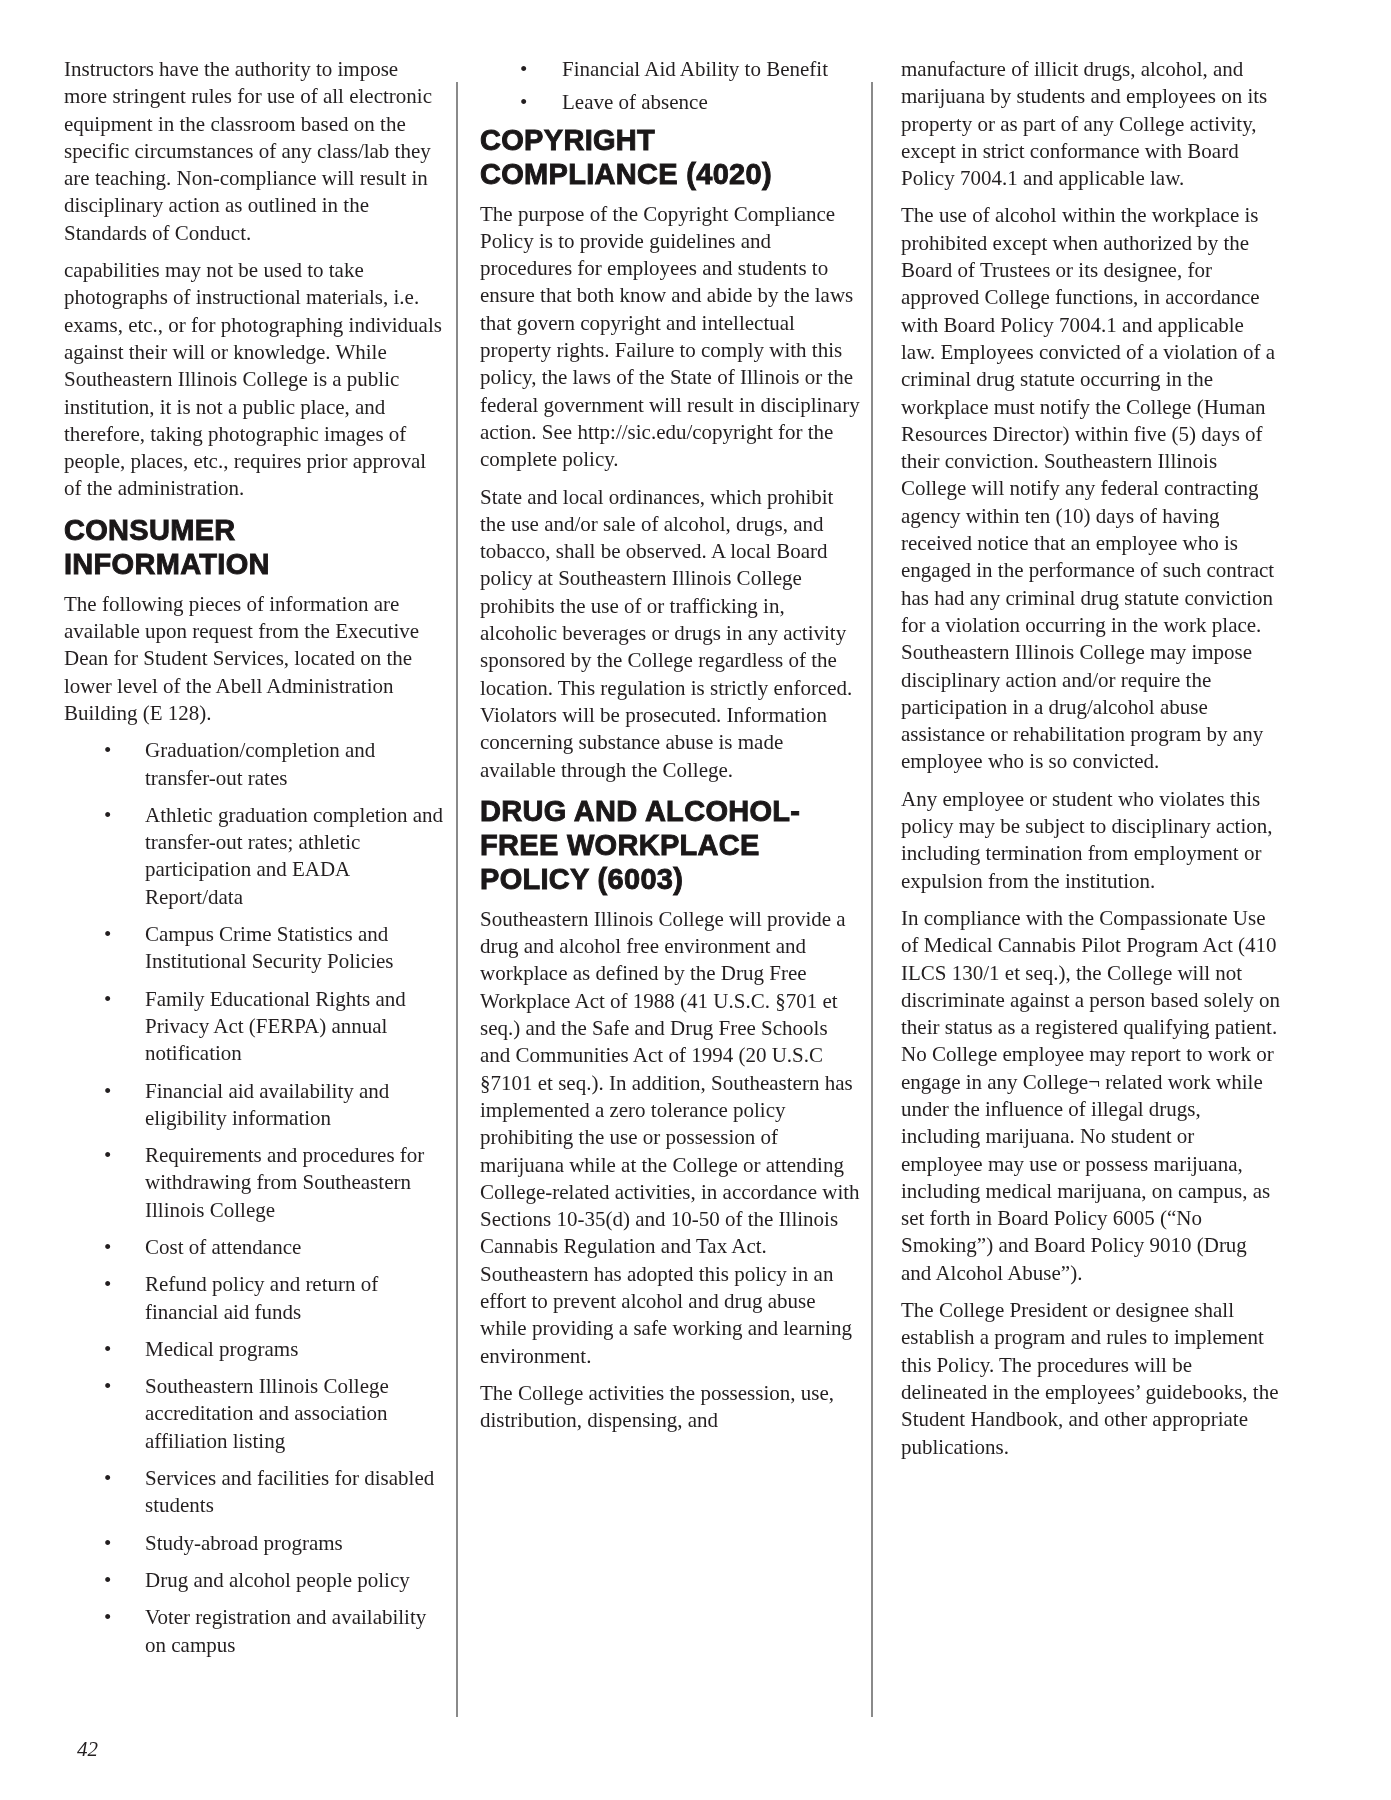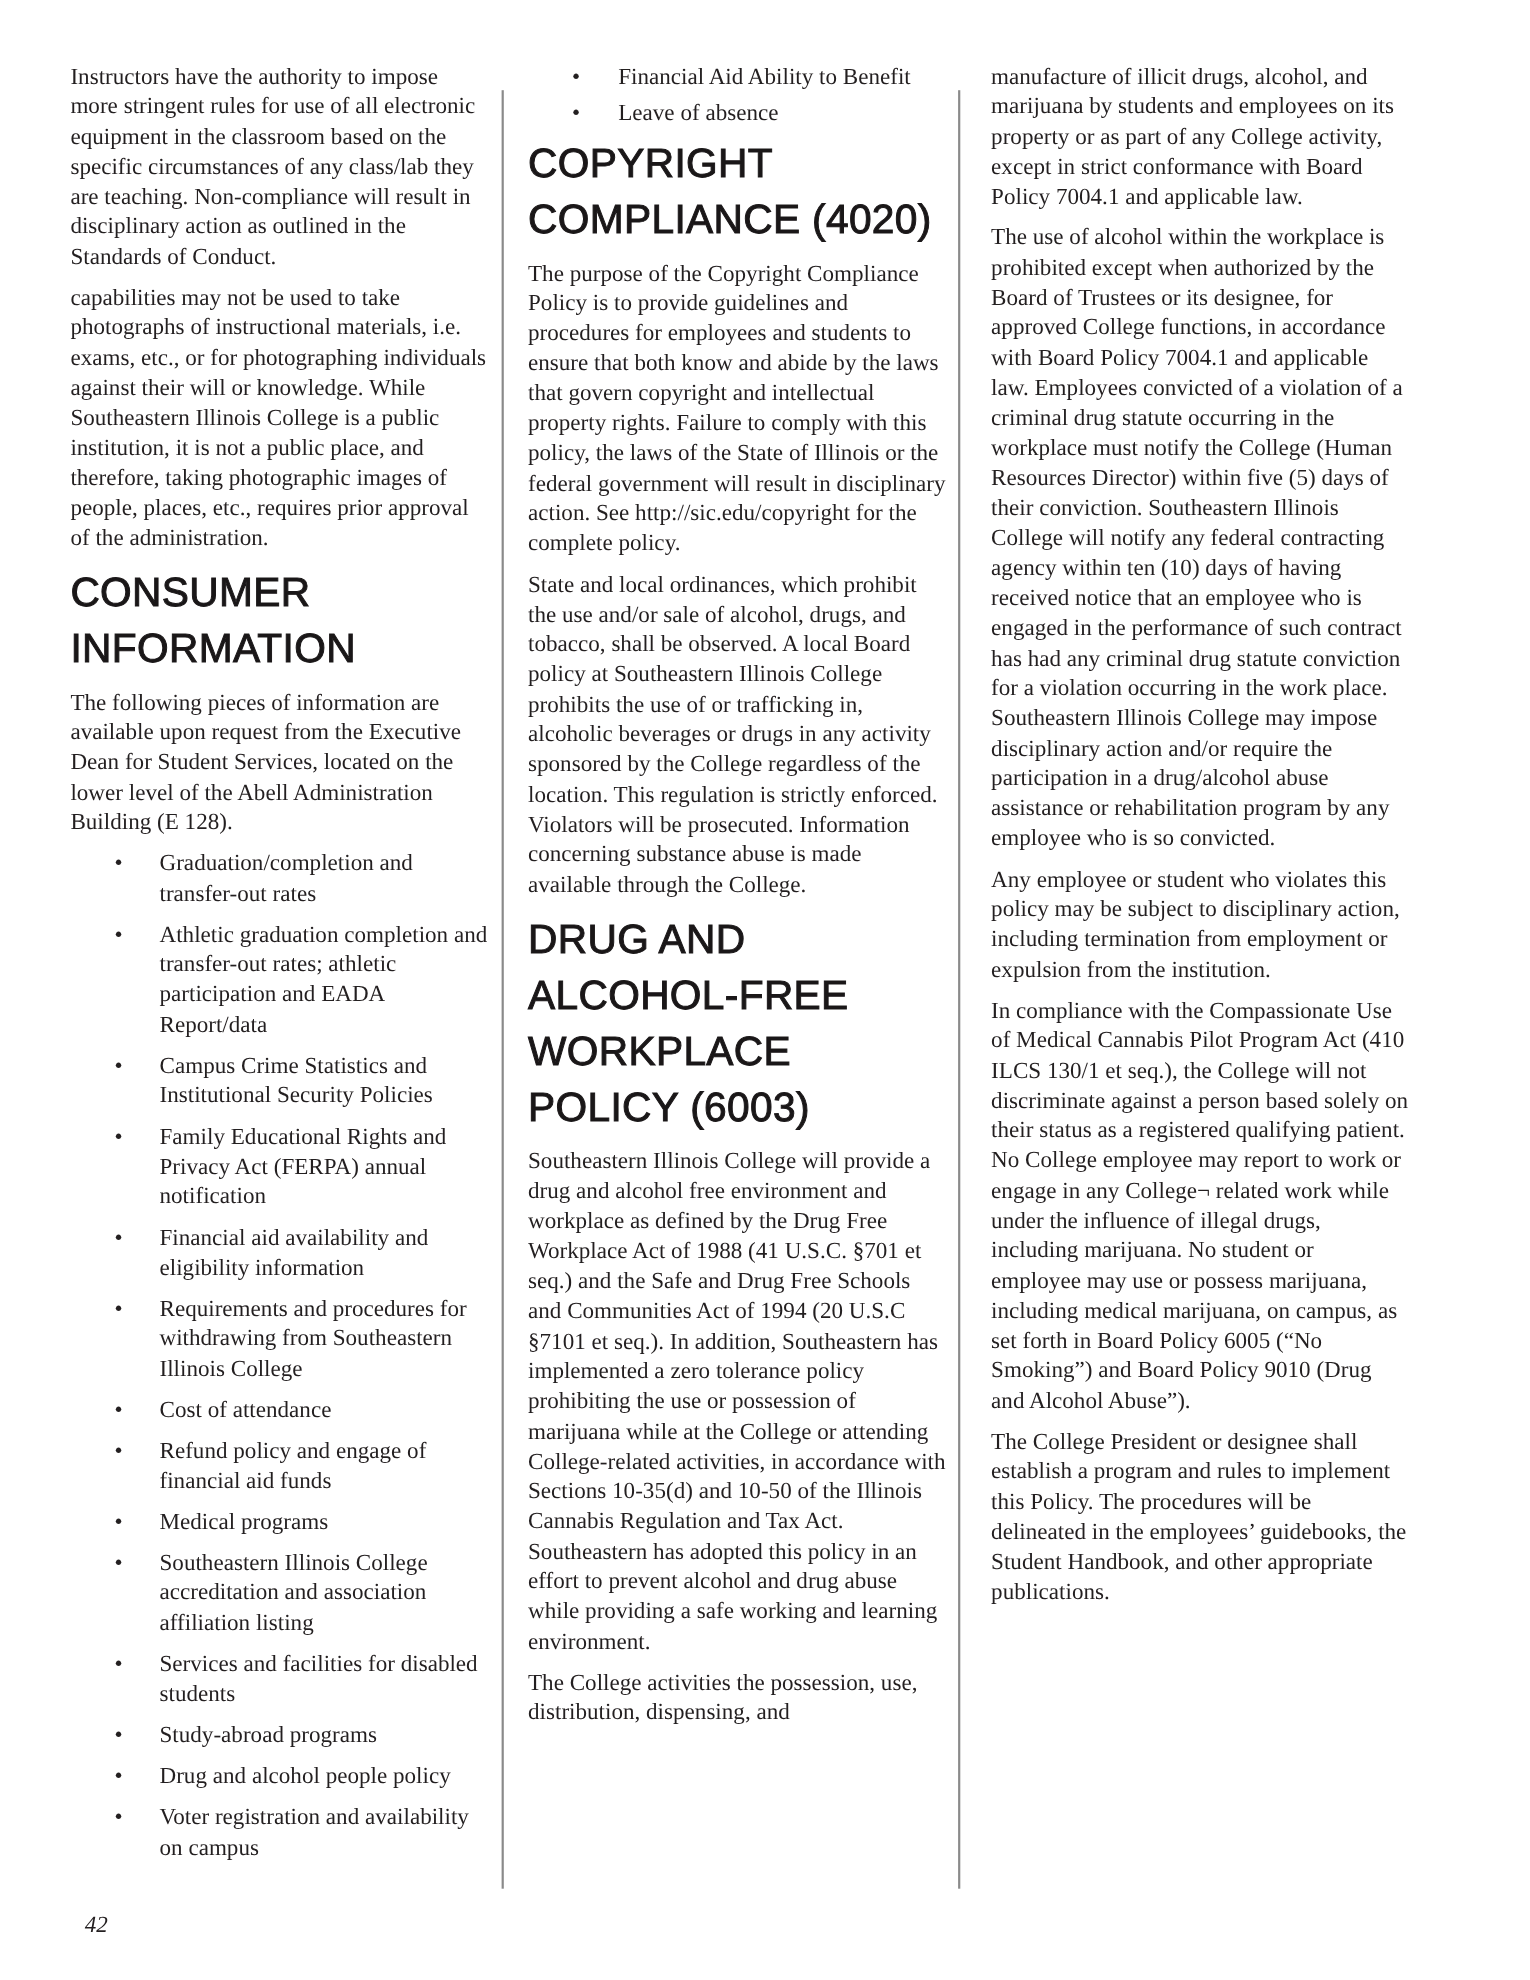--- a/index.html
+++ b/index.html
@@ -2,21 +2,21 @@
 <html><head>
 <meta charset="utf-8">
 <style>
   html, body { margin: 0; padding: 0; background: #ffffff; }
   body { width: 1391px; height: 1800px; position: relative; overflow: hidden; color: #231f20; }
   .col { position: absolute; top: 56px; font-family: "Liberation Serif", serif; font-size: 21px; line-height: 27.3px; }
   .col1 { left: 64px; width: 380px; }
   .col2 { left: 480px; width: 380px; top: 56px; }
   .col3 { left: 901px; width: 380px; }
   p { margin: 0 0 10px 0; }
-  h2 { font-family: "Liberation Sans", sans-serif; font-weight: 400; font-size: 37px; line-height: 51px; margin: 6px 0 10px 0; letter-spacing: 0.3px; color: #1a1718; -webkit-text-stroke: 0.9px #1a1718; }
+  h2 { font-family: "Liberation Sans", sans-serif; font-weight: 700; font-size: 29px; line-height: 34px; margin: 6px 0 10px 0; letter-spacing: 0.3px; color: #1a1718; -webkit-text-stroke: 0.9px #1a1718; }
   ul { list-style: none; margin: 0; padding: 0; }
   li { position: relative; padding-left: 81px; margin-bottom: 10px; }
   li .bullet { position: absolute; left: 40px; top: 0; }
   .col2 li { padding-left: 82px; margin-bottom: 6px; }
   .col2 li .bullet { left: 40px; }
   .divider { position: absolute; width: 2px; background: #8a8a8a; }
   .d1 { left: 456px; top: 82px; height: 1635px; }
   .d2 { left: 871px; top: 82px; height: 1635px; }
   .page-number { position: absolute; left: 64px; top: 1737px; font-family: "Liberation Serif", serif; font-style: italic; font-size: 21px; margin-left: 13px; }
 </style>
@@ -29,21 +29,21 @@
   <h2>CONSUMER INFORMATION</h2>
   <p>The following pieces of information are available upon request from the Executive Dean for Student Services, located on the lower level of the Abell Administration Building (E 128).</p>
   <ul>
     <li><span class="bullet">•</span><span>Graduation/completion and transfer-out rates</span></li>
     <li><span class="bullet">•</span><span>Athletic graduation completion and transfer-out rates; athletic participation and EADA Report/data</span></li>
     <li><span class="bullet">•</span><span>Campus Crime Statistics and Institutional Security Policies</span></li>
     <li><span class="bullet">•</span><span>Family Educational Rights and Privacy Act (FERPA) annual notification</span></li>
     <li><span class="bullet">•</span><span>Financial aid availability and eligibility information</span></li>
     <li><span class="bullet">•</span><span>Requirements and procedures for withdrawing from Southeastern Illinois College</span></li>
     <li><span class="bullet">•</span><span>Cost of attendance</span></li>
-    <li><span class="bullet">•</span><span>Refund policy and engage of financial aid funds</span></li>
+    <li><span class="bullet">•</span><span>Refund policy and return of financial aid funds</span></li>
     <li><span class="bullet">•</span><span>Medical programs</span></li>
     <li><span class="bullet">•</span><span>Southeastern Illinois College accreditation and association affiliation listing</span></li>
     <li><span class="bullet">•</span><span>Services and facilities for disabled students</span></li>
     <li><span class="bullet">•</span><span>Study-abroad programs</span></li>
     <li><span class="bullet">•</span><span>Drug and alcohol people policy</span></li>
     <li><span class="bullet">•</span><span>Voter registration and availability on campus</span></li>
   </ul>
 </div>
 
 <div class="divider d1"></div>

